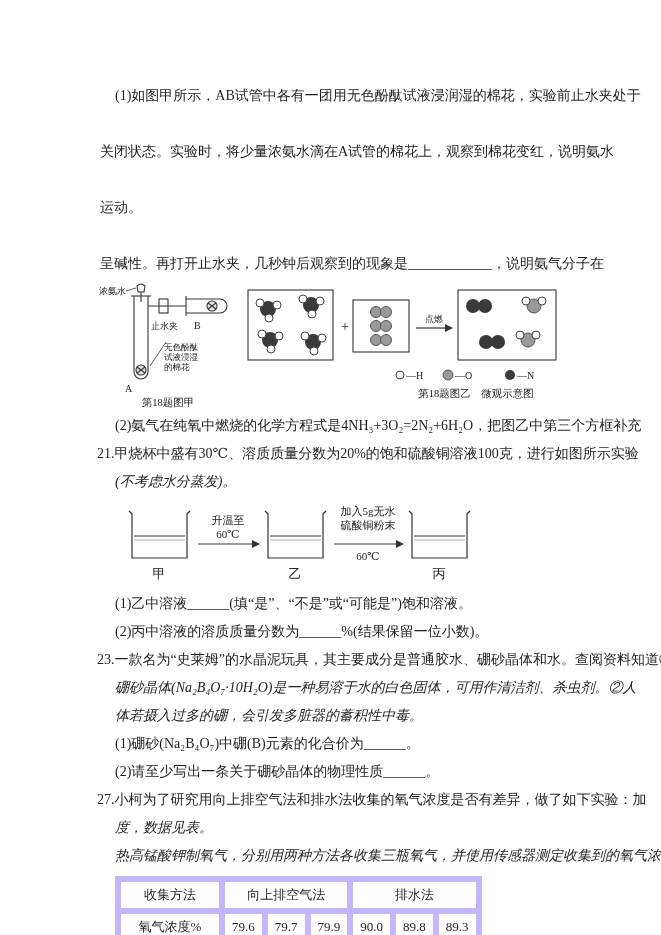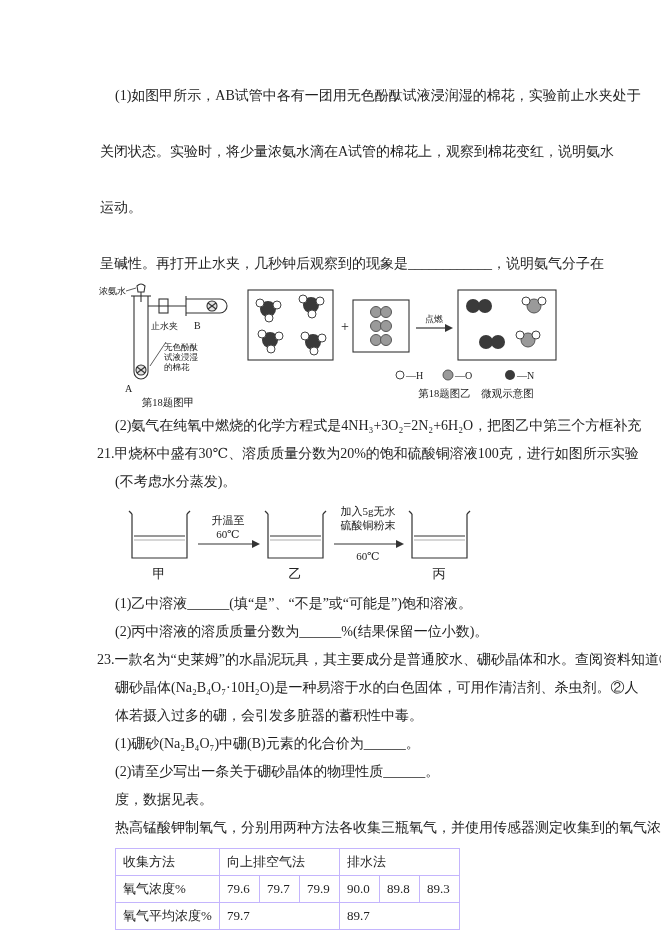--- a/index.html
+++ b/index.html
@@ -5,28 +5,28 @@
   * { margin:0; padding:0; box-sizing:border-box; }
   html,body { background:#ffffff; }
   body {
     width:661px; height:935px; position:relative; overflow:hidden;
     font-family:"Liberation Serif","DejaVu Serif",serif;
     color:#1f1f1f; font-size:14px;
   }
   .content { position:absolute; top:82px; left:0; width:562px; }
   p { line-height:28px; white-space:nowrap; }
   .qnum    { margin-left:97px; }
-  .qcont   { margin-left:115px; }
+  .qcont   { margin-left:115px;font-style:italic; }
   .part    { margin-left:115px; }
   .partcont{ margin-left:100px;margin-top:28px; }
   .fig18 { margin:4px 0 2px 98px; display:block; }
   .fig21 { margin:2px 0 0 122px; display:block; }
   svg text { fill:#222; font-family:"Liberation Serif","DejaVu Serif",serif; }
   .otable { border-collapse:collapse; margin:6px 0 0 115px; font-size:13px; }
-  .otable td { border:1px solid #c4b5fd; padding:4px 7px; line-height:18px; text-align:left; }
+  .otable td { border:6px solid #c4b5fd; padding:4px 7px; line-height:18px; text-align:center; }
   .otable td.num { width:40px; }
   .otable td.lab { width:104px; }
 </style>
 </head>
 <body>
 
 <div class="content">
 
   <section>
     <p class="part">(1)如图甲所示，AB试管中各有一团用无色酚酞试液浸润湿的棉花，实验前止水夹处于</p>
@@ -205,20 +205,21 @@
 
   <section>
     <p class="qnum">23.一款名为“史莱姆”的水晶泥玩具，其主要成分是普通胶水、硼砂晶体和水。查阅资料知道①</p>
     <p class="qcont">硼砂晶体(Na₂B₄O₇·10H₂O)是一种易溶于水的白色固体，可用作清洁剂、杀虫剂。②人</p>
     <p class="qcont">体若摄入过多的硼，会引发多脏器的蓄积性中毒。</p>
     <p class="part">(1)硼砂(Na₂B₄O₇)中硼(B)元素的化合价为______。</p>
     <p class="part">(2)请至少写出一条关于硼砂晶体的物理性质______。</p>
   </section>
 
   <section>
+    <p class="qnum">27.小柯为了研究用向上排空气法和排水法收集的氧气浓度是否有差异，做了如下实验：加</p>
     <p class="qcont">度，数据见表。</p>
     <p class="qcont">热高锰酸钾制氧气，分别用两种方法各收集三瓶氧气，并使用传感器测定收集到的氧气浓</p>
 
     <table class="otable">
       <tbody>
           <tr>
         <td class="lab">收集方法</td>
         <td colspan="3">向上排空气法</td>
         <td colspan="3">排水法</td>
       </tr>

